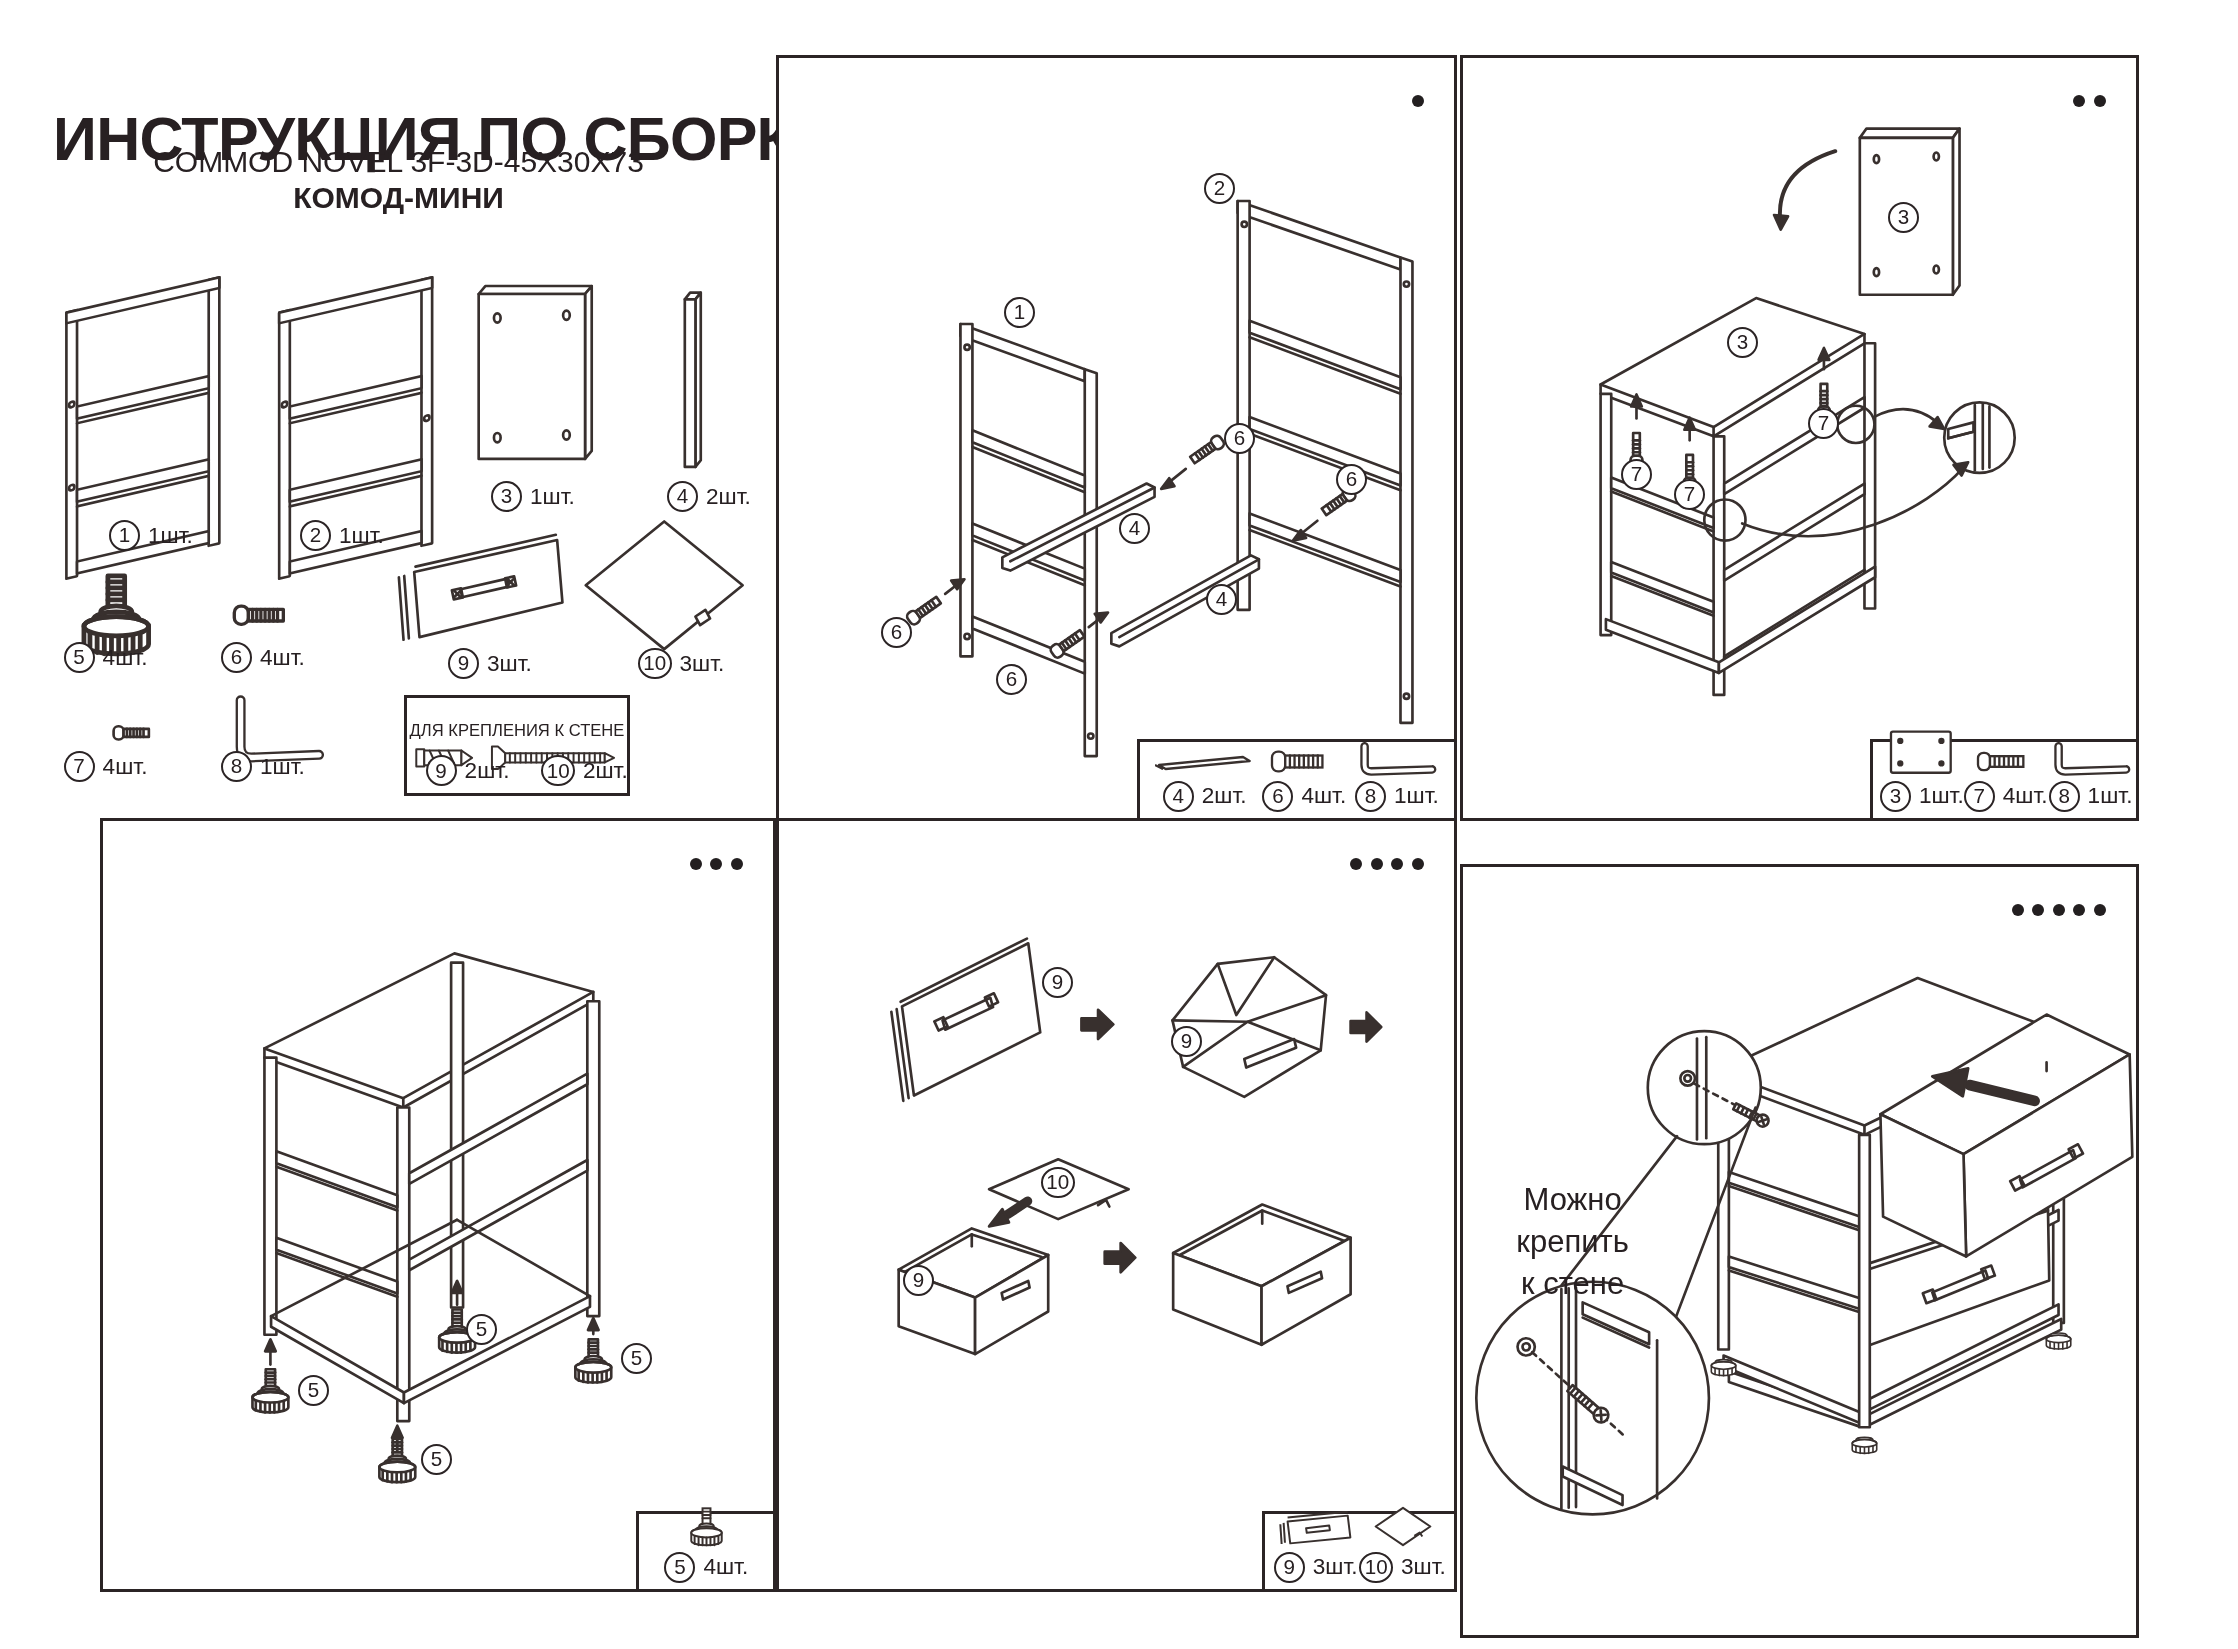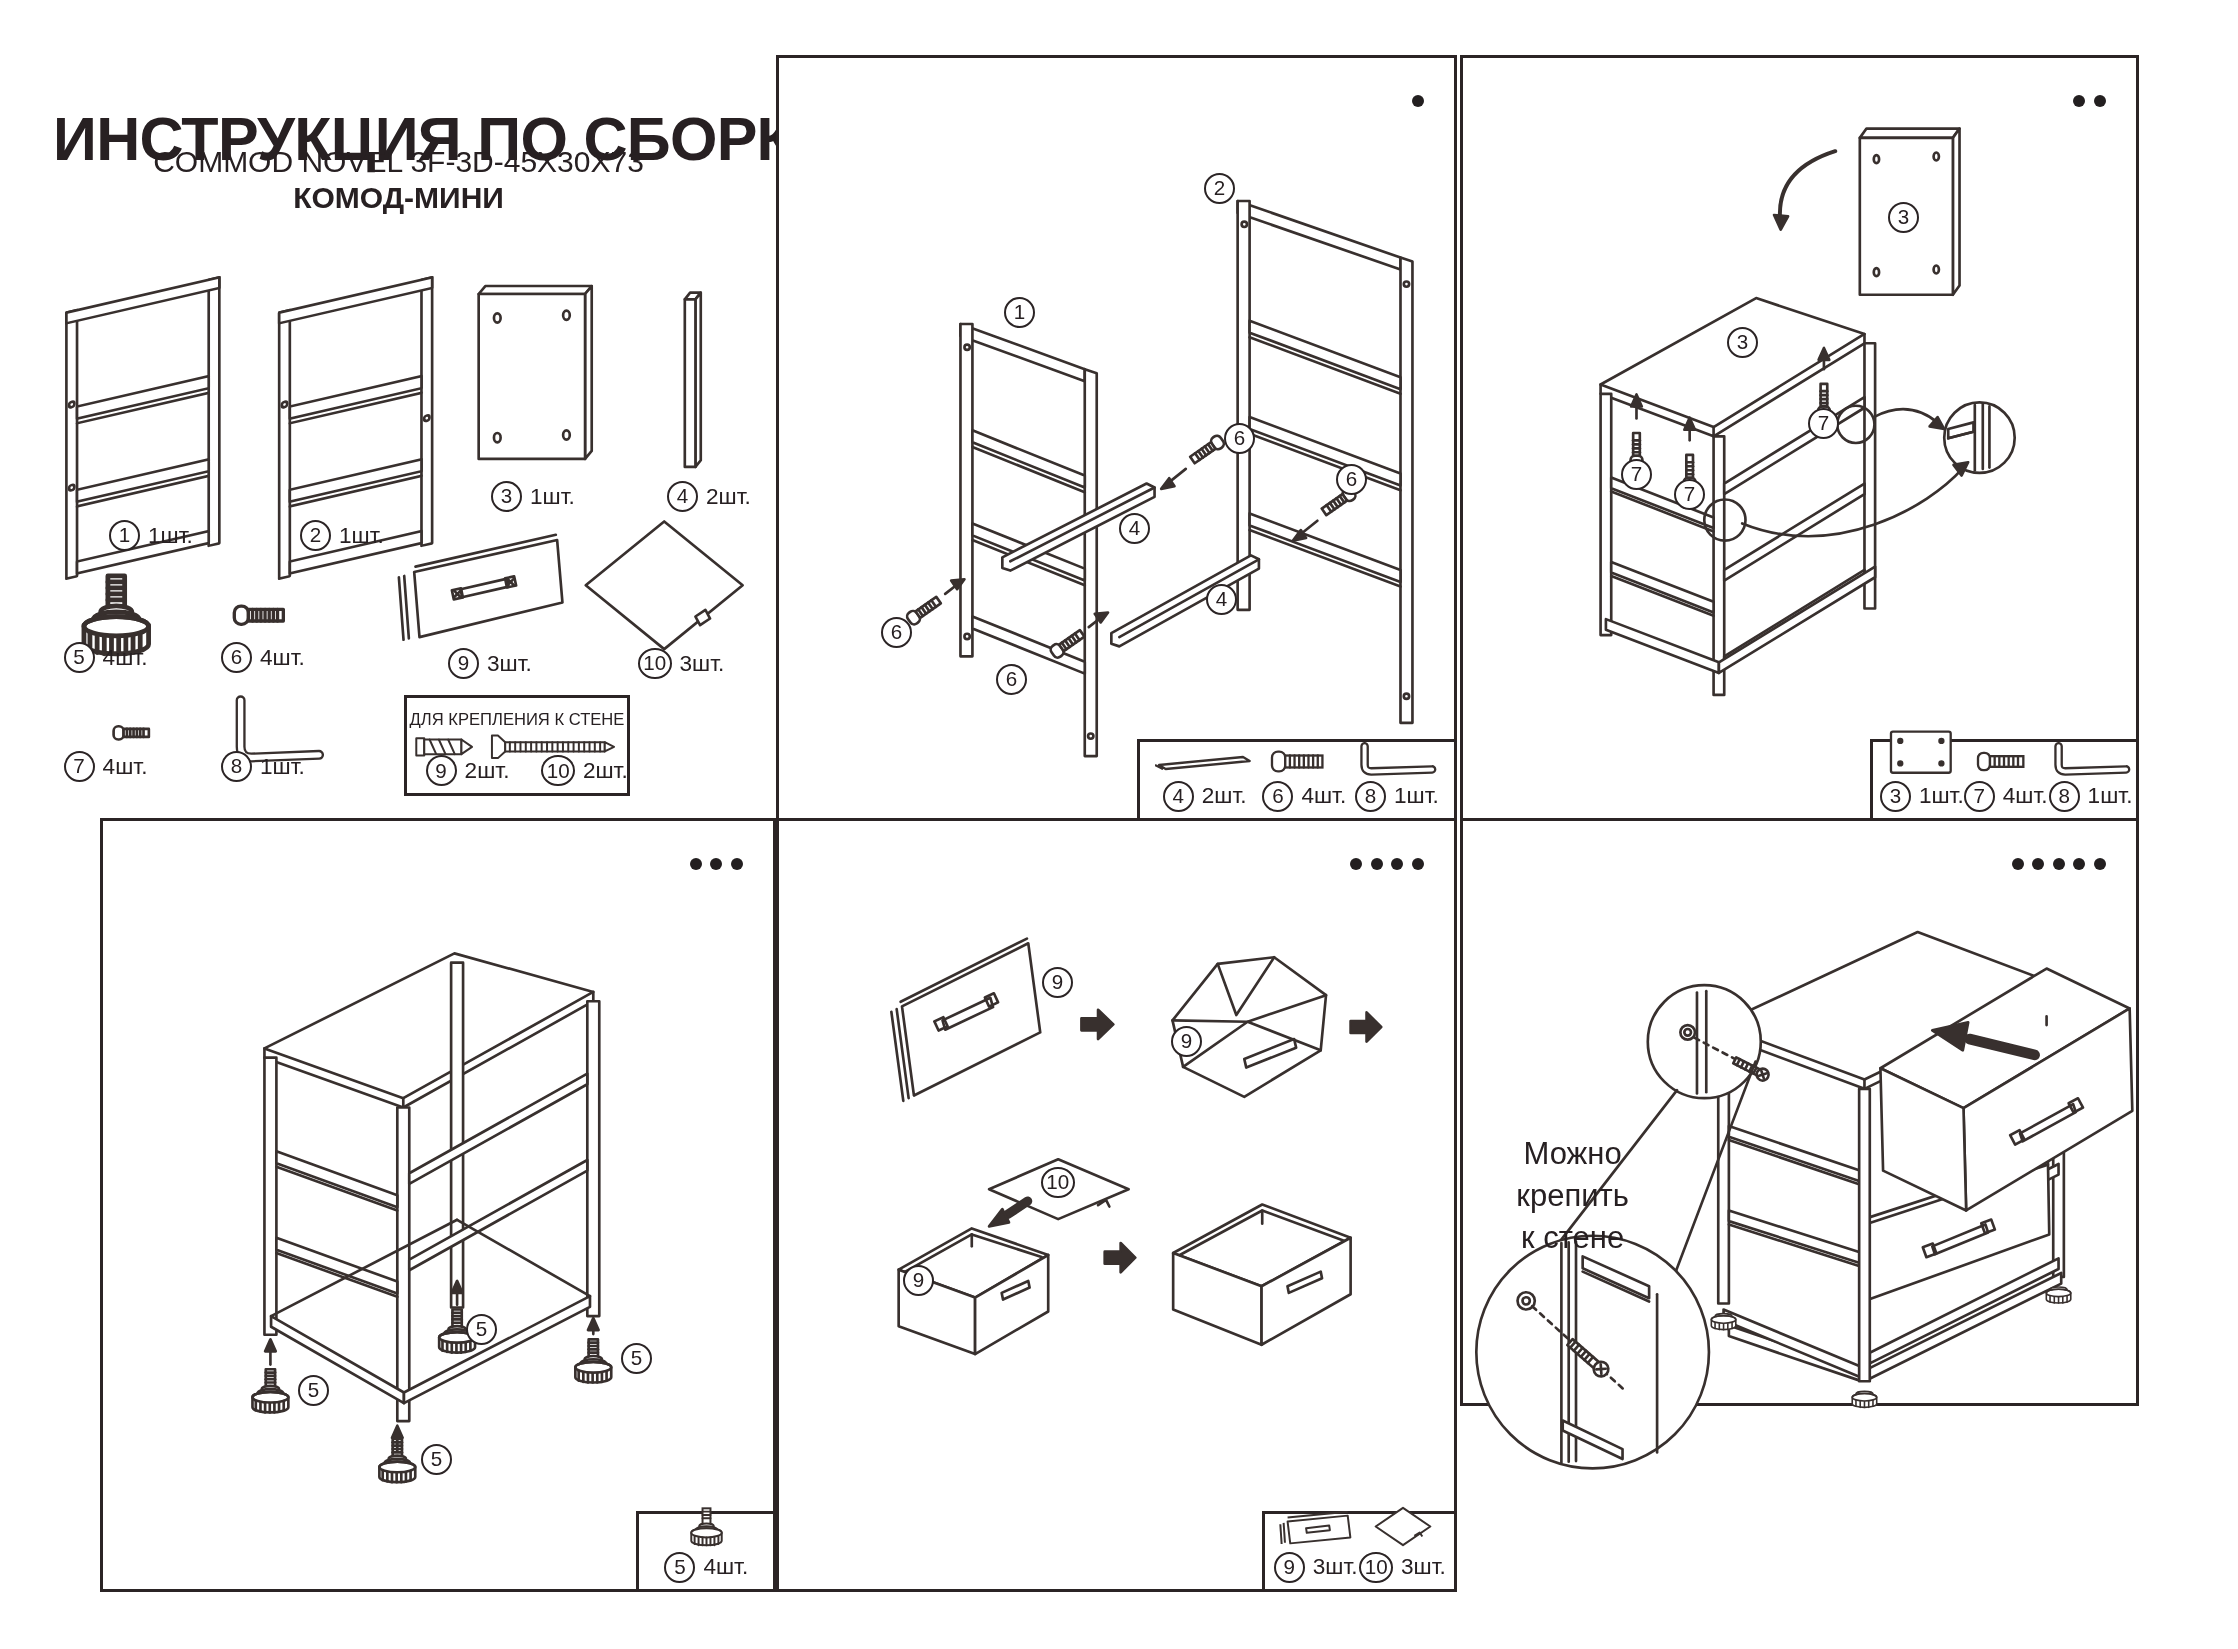--- a/index.html
+++ b/index.html
@@ -16,21 +16,21 @@
   .circ{display:inline-flex;align-items:center;justify-content:center;box-sizing:border-box;
         min-width:31px;height:31px;padding:0 3.3px;border:2px solid #2b2425;border-radius:50%;
         font-size:20.6px;background:#fff;line-height:1;}
   .dots{position:absolute;top:37px;right:30px;display:flex;gap:8.6px;}
   .dot{width:12px;height:12px;border-radius:50%;background:#231f20;}
   .hwbox{position:absolute;right:-3.3px;bottom:-3.3px;border:3.3px solid #2b2425;background:#fff;
          box-sizing:border-box;display:flex;align-items:flex-end;justify-content:space-evenly;
          padding:5.3px 6.6px 6.6px 6.6px;}
   .hwitem{display:flex;flex-direction:column;align-items:center;gap:4px;}
   .wallbox{position:absolute;border:3.3px solid #2b2425;box-sizing:border-box;background:#fff;}
-  .wallbox .wtitle{margin-top:12px;text-align:center;font-size:16.6px;letter-spacing:0;}
+  .wallbox .wtitle{margin-top:23px;text-align:center;font-size:16.6px;letter-spacing:0;}
   .wallrow{position:absolute;left:18.6px;bottom:6.6px;display:flex;gap:32px;}
   .note{position:absolute;font-size:31px;line-height:1.35;text-align:center;white-space:pre-line;}
   svg{display:block;}
 </style>
 </head>
 <body>
 
 <div class="page">
 
   <section class="intro" style="left:53px;top:40px;width:725px;height:778px;">
@@ -794,21 +794,21 @@
           </g>
         </svg>
         <div class="plabel static">
             <span class="circ">10</span>
             <span>3шт.</span>
           </div>
       </div>
     </div>
   </section>
 
-  <section class="panel" style="left:1460px;top:818px;width:679px;height:588px;">
+  <section class="panel" style="left:1460px;top:864px;width:679px;height:774px;">
     <svg class="art" width="672" height="767" viewBox="0 0 1011 1154">
       <g stroke="#38302e" stroke-width="4" fill="none" stroke-linejoin="round" stroke-linecap="round">
 
         <g>
           <polygon points="384,307 684,167 896,247 604,389" fill="#fff"></polygon>
           <polyline points="384,307 384,321 604,403 604,389"></polyline>
             <polyline points="604,403 896,261 896,247"></polyline>
           <rect x="384" y="321" width="16" height="405" fill="#fff"></rect>
           <rect x="888" y="261" width="16" height="425" fill="#fff"></rect>
           <polygon points="400,459 597,526 597,542 400,475" fill="#fff"></polygon>

